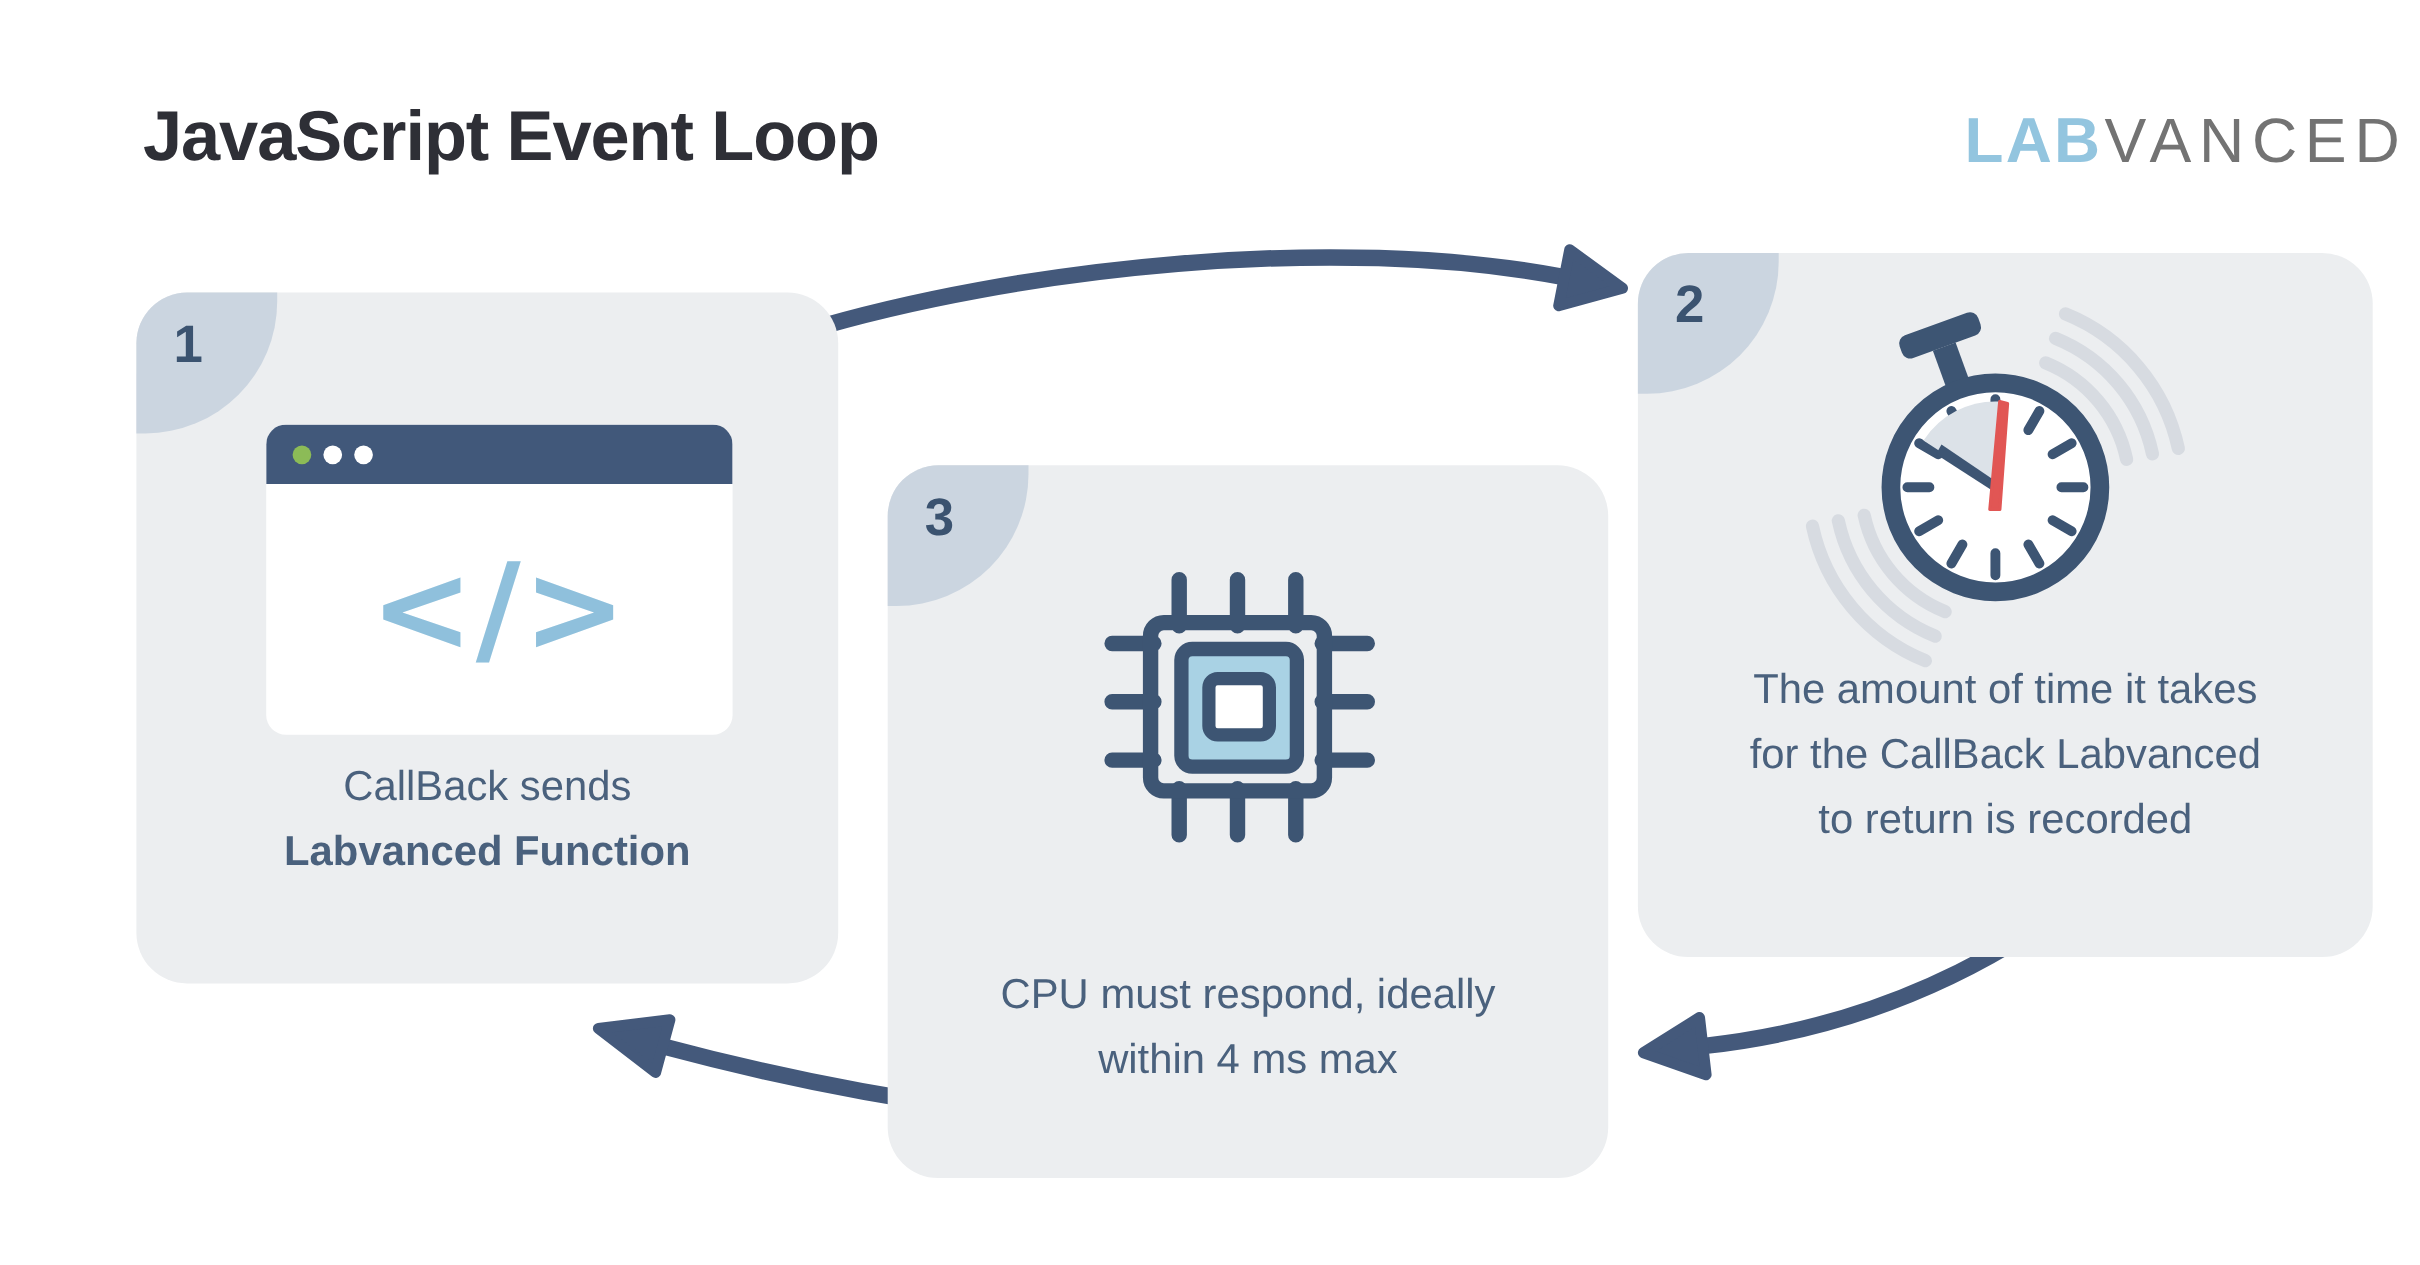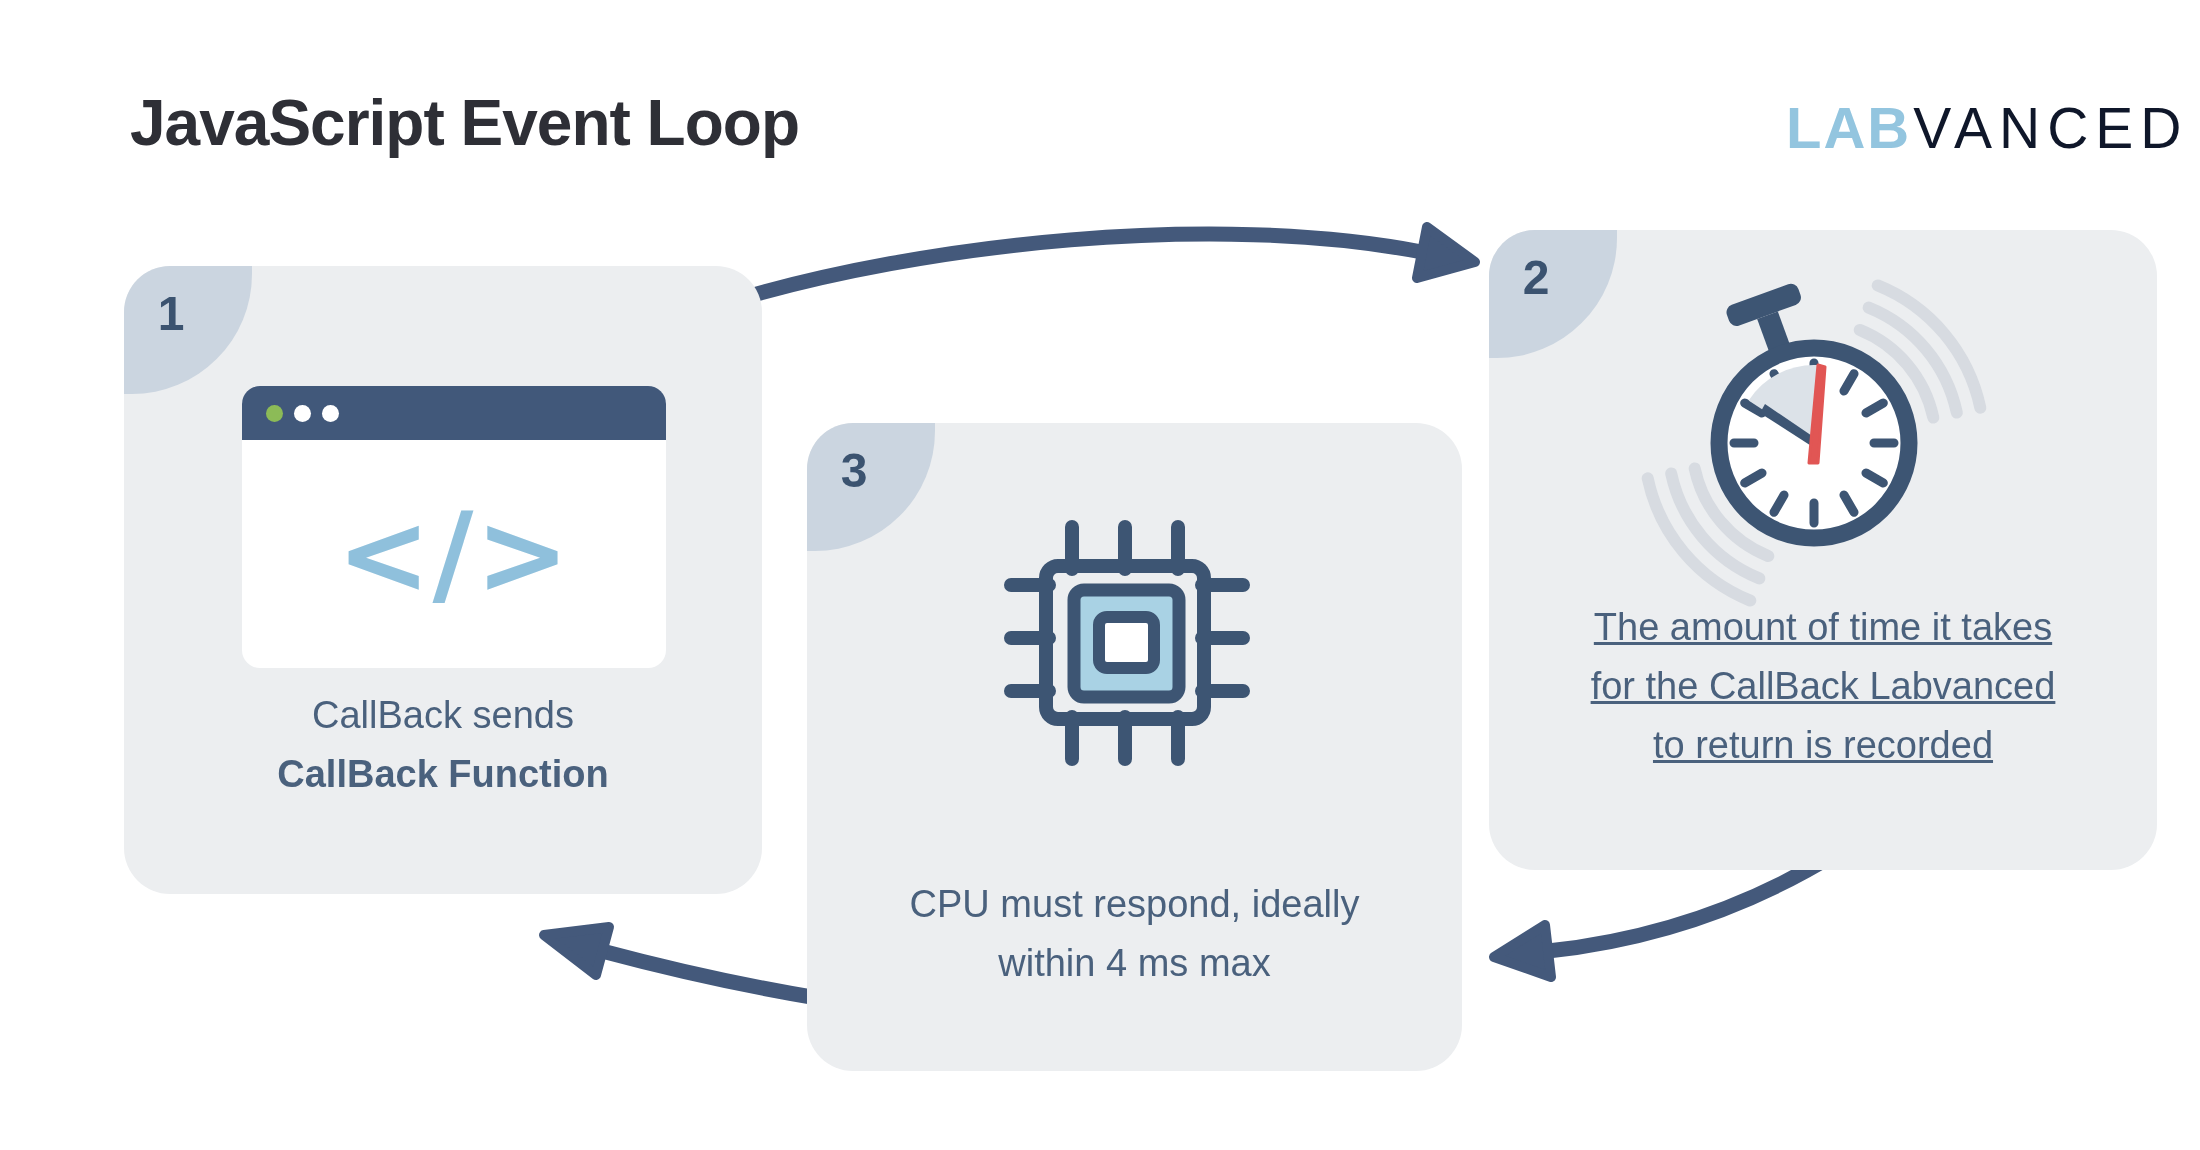--- a/index.html
+++ b/index.html
@@ -8,40 +8,40 @@
     font-family:"Liberation Sans","DejaVu Sans",sans-serif;
     margin-left:24px;
   }
   
   .title{
     position:absolute;left:106px;top:86px;font-size:64px;font-weight:700;
     color:#2e2f36;letter-spacing:-1px;white-space:nowrap;
   }
   .logo{position:absolute;left:1762px;top:94px;display:flex;align-items:center;white-space:nowrap;}
   .logo-lab{font-size:58px;font-weight:700;color:#93c5df;letter-spacing:2px;}
-  .logo-vanced{font-size:57px;font-weight:400;color:#0f172a;letter-spacing:7px;margin-left:2px;}
+  .logo-vanced{font-size:57px;font-weight:400;color:#737373;letter-spacing:7px;margin-left:2px;}
   
   .arrows{position:absolute;left:0;top:0;z-index:1;}
   
   .card{position:absolute;background:#eceef0;border-radius:46px;z-index:2;}
   .card1{left:100px;top:266px;width:638px;height:628px;}
   .card2{left:1465px;top:230px;width:668px;height:640px;}
   .card3{left:783px;top:423px;width:655px;height:648px;}
   .badge{
     position:absolute;left:0;top:0;width:128px;height:128px;background:#cbd5e0;
     border-radius:46px 0 120px 0;display:flex;align-items:center;justify-content:center;
     padding:0 34px 34px 0;box-sizing:border-box;
   }
   .badge span{font-size:48px;font-weight:700;color:#3b5370;}
   .card-text{
     position:absolute;left:0;width:100%;text-align:center;
     font-size:38px;line-height:59px;color:#4a617d;font-weight:400;
   }
   .card1 .card-text{top:420px;}
-  .card2 .card-text{top:368px;text-decoration:underline;}
+  .card2 .card-text{top:368px;}
   .card3 .card-text{top:452px;}
   .card-text .bold{font-weight:700;}
   
   .browser{
     position:absolute;left:118px;top:120px;width:424px;height:282px;background:#ffffff;
     border-radius:18px;overflow:hidden;
   }
   .browser-bar{height:54px;background:#41587a;display:flex;align-items:center;padding-left:24px;}
   .browser-bar .dot{width:17px;height:17px;border-radius:50%;margin-right:11px;}
   .dot-green{background:#8cbb57;}
@@ -86,21 +86,21 @@
         <span class="dot dot-green"></span>
         <span class="dot dot-white"></span>
         <span class="dot dot-white"></span>
       </div>
       <div class="browser-body">
         <span class="code-symbol">&lt;/&gt;</span>
       </div>
     </div>
     <div class="card-text">
       <div>CallBack sends</div>
-      <div class="bold">CallBack Function</div>
+      <div class="bold">Labvanced Function</div>
     </div>
   </div>
 
   <div class="card card2">
     <div class="badge">
       <span>2</span>
     </div>
     <div class="card-text">
       <div>The amount of time it takes</div>
       <div>for the CallBack Labvanced</div>

